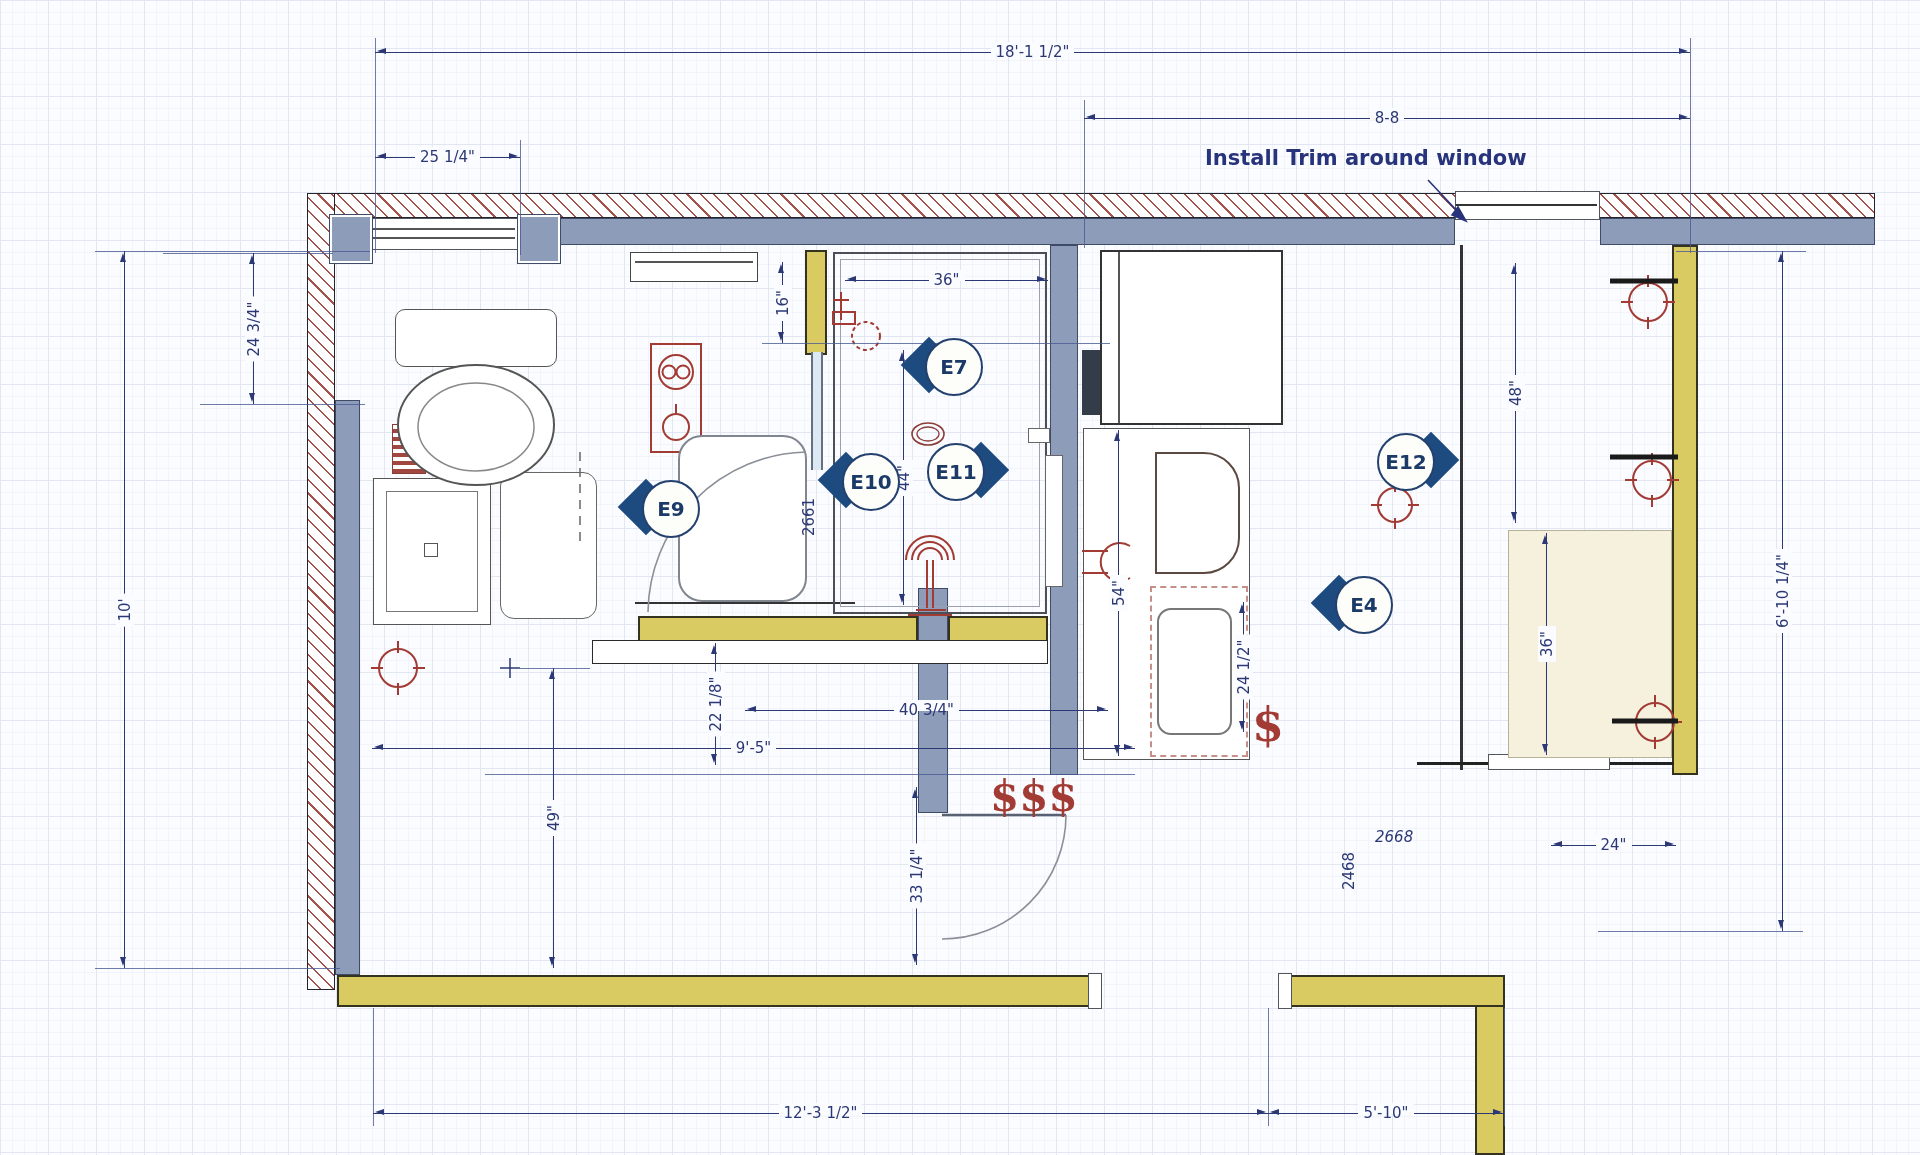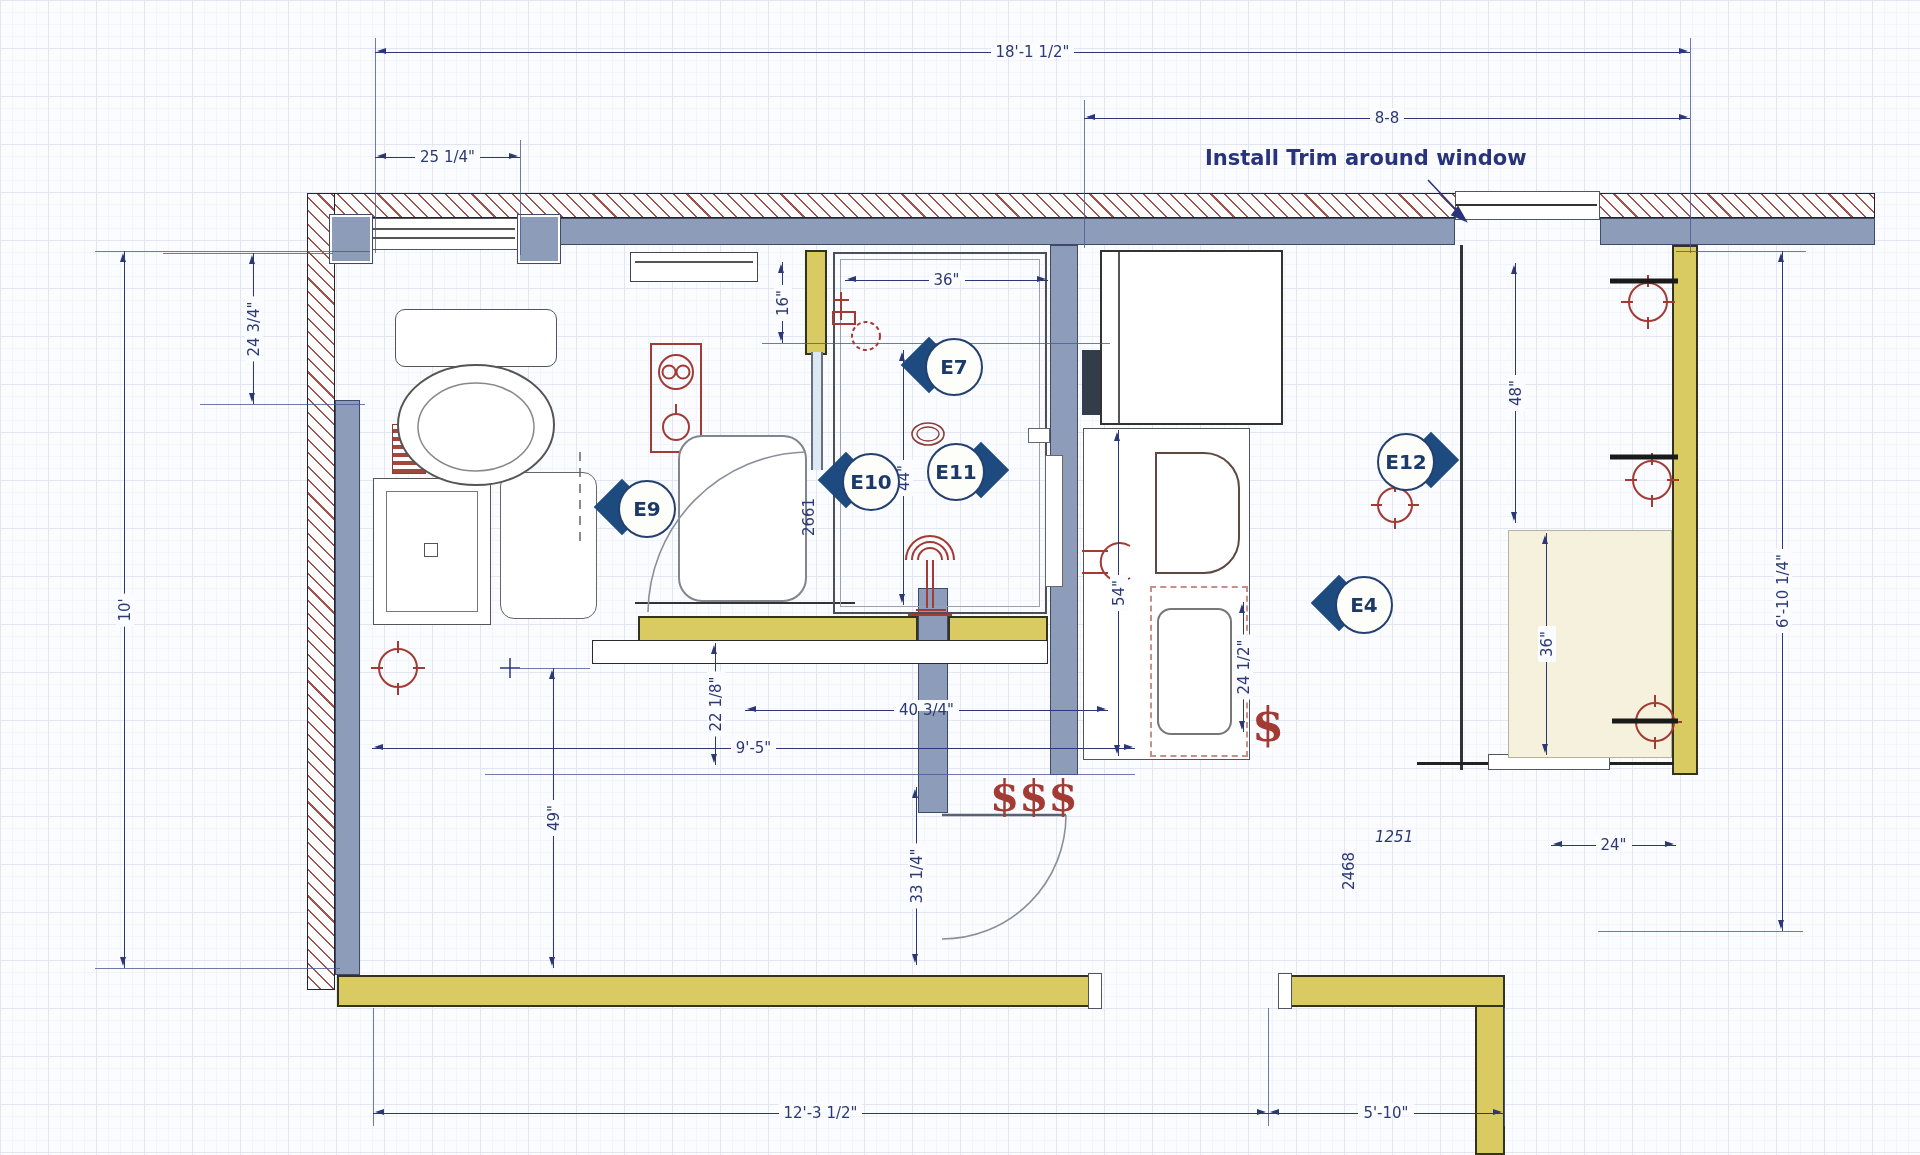--- a/index.html
+++ b/index.html
@@ -244,32 +244,32 @@
       <span>24"</span>
     </div>
   <div class="dimh" style="left:373px;top:1113px;width:895px;">
       <span>12'-3 1/2"</span>
     </div>
   <div class="dimh" style="left:1268px;top:1113px;width:236px;">
       <span>5'-10"</span>
     </div>
 
   <div class="doorlabel rot" style="left:790px;top:508px;">2661</div>
-  <div class="doorlabel" style="left:1375px;top:828px;font-style:italic;">1251</div>
+  <div class="doorlabel" style="left:1375px;top:828px;font-style:italic;">2668</div>
   <div class="doorlabel rot" style="left:1330px;top:862px;">2468</div>
   <div class="cost" style="left:1252px;top:698px;font-size:46px;">$</div>
   <div class="cost" style="left:990px;top:772px;font-size:42px;">$$$</div>
 
   <div class="note" style="left:1205px;top:146px;">Install Trim around window</div>
 
   <div class="marker left" style="left:907px;top:332px;">
     <div class="dia"></div>
     <div class="circ">E7</div>
   </div>
-  <div class="marker left" style="left:600px;top:474px;">
+  <div class="marker left" style="left:624px;top:474px;">
     <div class="dia"></div>
     <div class="circ">E9</div>
   </div>
   <div class="marker left" style="left:824px;top:447px;">
     <div class="dia"></div>
     <div class="circ">E10</div>
   </div>
   <div class="marker right" style="left:927px;top:437px;">
     <div class="dia"></div>
     <div class="circ">E11</div>

